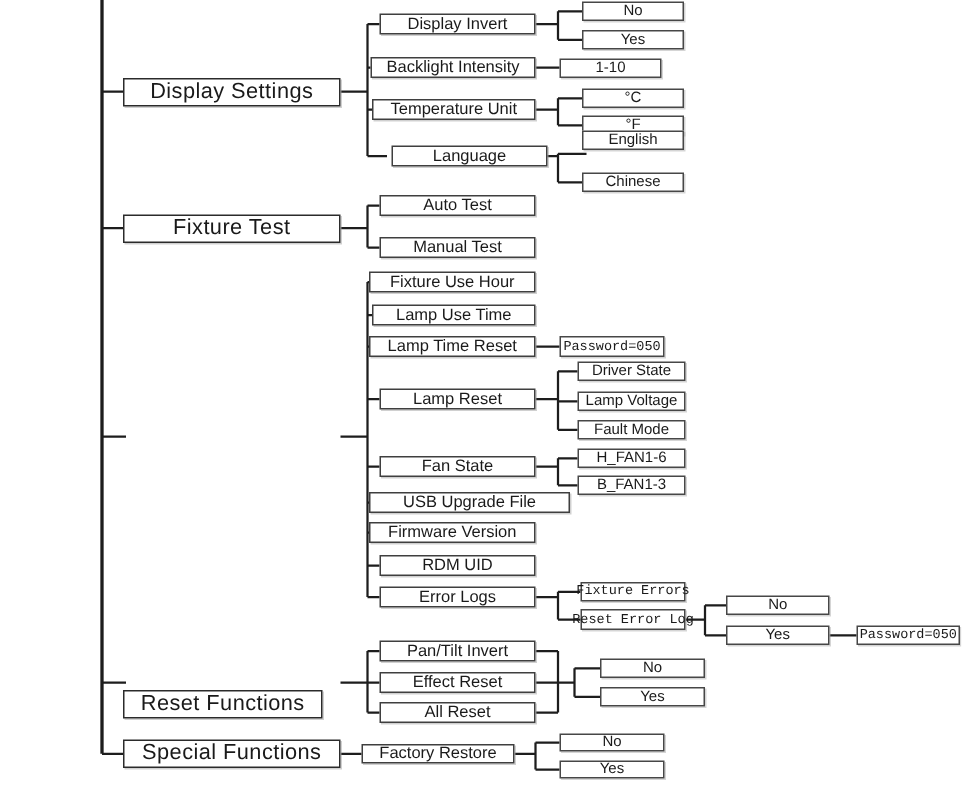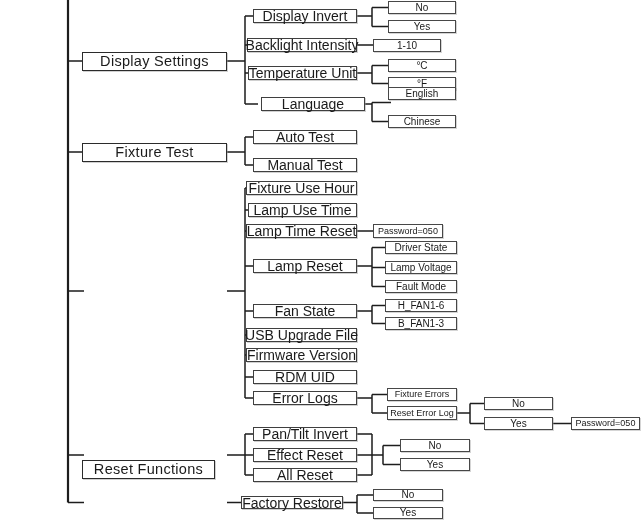--- a/index.html
+++ b/index.html
@@ -4,25 +4,25 @@
 <style>
   html,body{margin:0;padding:0;background:#ffffff;}
   #stage{position:relative;width:641px;height:527px;background:#ffffff;overflow:hidden;
          font-family:"Liberation Sans",sans-serif;}
   #wires{position:absolute;left:0;top:0;}
   .box{position:absolute;background:#ffffff;display:flex;align-items:center;justify-content:center;
        color:#1a1a1a;white-space:nowrap;box-sizing:border-box;line-height:1;
        font-family:"Liberation Sans",sans-serif;}
   .b1{height:19px;border:1.6px solid #2b2b2b;font-size:14.5px;letter-spacing:.3px;
       box-shadow:1px 1px 0 rgba(150,150,150,.45);}
-  .b2{height:14px;border:1.4px solid #3f3f3f;font-size:14px;
+  .b2{height:14px;border:1.4px solid #3f3f3f;font-size:11px;
       box-shadow:1px 1px 0 rgba(150,150,150,.45);}
   .b3{height:13px;border:1.3px solid #474747;font-size:10px;
       box-shadow:1px 1px 0 rgba(150,150,150,.4);}
-  .sm{font-size:9px;}
+  .sm{font-size:9px;font-family:Liberation Mono, monospace;}
 </style>
 </head>
 <body>
 
 <div id="stage">
 
   <svg id="wires" width="641" height="527" viewBox="0 0 641 527">
 
     <path d="M68,0 V502.5" fill="none" stroke="#1d1d1d" stroke-width="2.2"></path>
 
@@ -46,33 +46,34 @@
       M227,455 H245 M245,434 V475 M245,434 H258 M245,455 H258 M245,475 H258
       M357,434 H372 M357,455 H372 M357,475 H372 M372,434 V475
       M372,455 H383 M383,445.5 V464.5 M383,445.5 H403 M383,464.5 H403
       M227,502.5 H244
       M343,502.5 H357 M357,495 V513 M357,495 H376 M357,513 H376"></path>
   </svg>
 
   <div class="box b1" style="left:82px;top:52px;width:145px">Display Settings</div>
   <div class="box b1" style="left:82px;top:143px;width:145px">Fixture Test</div>
   <div class="box b1" style="left:82px;top:460px;width:133px">Reset Functions</div>
+  <div class="box b1" style="left:82px;top:493px;width:145px">Special Functions</div>
 
   <div class="box b2" style="left:253px;top:9px;width:104px">Display Invert</div>
   <div class="box b2" style="left:247px;top:38px;width:110px">Backlight Intensity</div>
   <div class="box b2" style="left:248px;top:66px;width:109px">Temperature Unit</div>
   <div class="box b2" style="left:261px;top:97px;width:104px">Language</div>
   <div class="box b2" style="left:253px;top:130px;width:104px">Auto Test</div>
   <div class="box b2" style="left:253px;top:158px;width:104px">Manual Test</div>
   <div class="box b2" style="left:246px;top:181px;width:111px">Fixture Use Hour</div>
   <div class="box b2" style="left:248px;top:203px;width:109px">Lamp Use Time</div>
   <div class="box b2" style="left:246px;top:224px;width:111px">Lamp Time Reset</div>
   <div class="box b2" style="left:253px;top:259px;width:104px">Lamp Reset</div>
   <div class="box b2" style="left:253px;top:304px;width:104px">Fan State</div>
-  <div class="box b2" style="left:246px;top:328px;width:111px">USB Upgrade File</div>
+  <div class="box b2" style="left:246px;top:328px;width:134px">USB Upgrade File</div>
   <div class="box b2" style="left:246px;top:348px;width:111px">Firmware Version</div>
   <div class="box b2" style="left:253px;top:370px;width:104px">RDM UID</div>
   <div class="box b2" style="left:253px;top:391px;width:104px">Error Logs</div>
   <div class="box b2" style="left:253px;top:427px;width:104px">Pan/Tilt Invert</div>
   <div class="box b2" style="left:253px;top:448px;width:104px">Effect Reset</div>
   <div class="box b2" style="left:253px;top:468px;width:104px">All Reset</div>
   <div class="box b2" style="left:241px;top:496px;width:102px;height:13px">Factory Restore</div>
 
   <div class="box b3" style="left:388px;top:1px;width:68px">No</div>
   <div class="box b3" style="left:388px;top:20px;width:68px">Yes</div>

